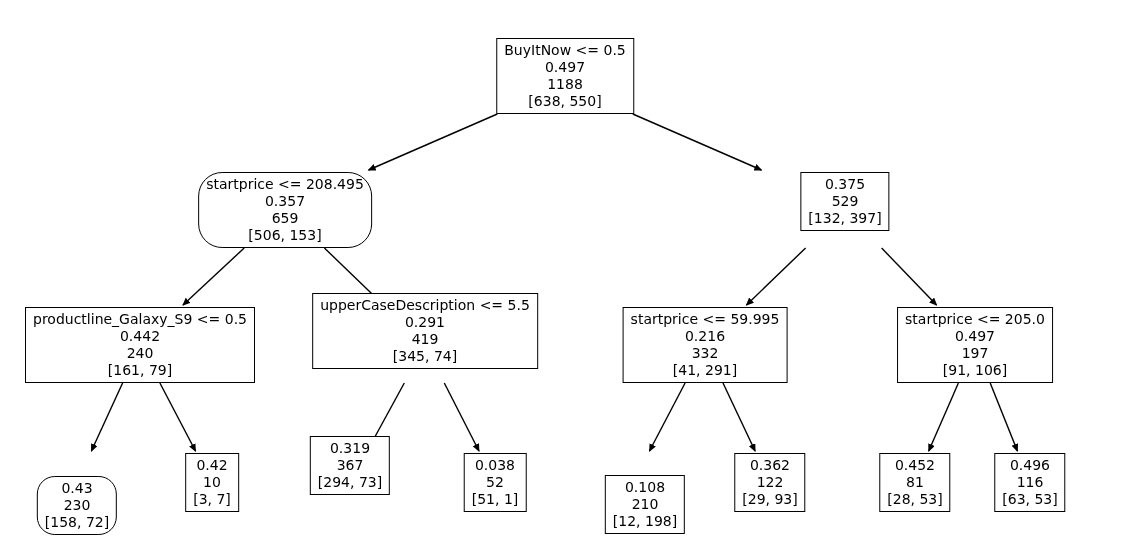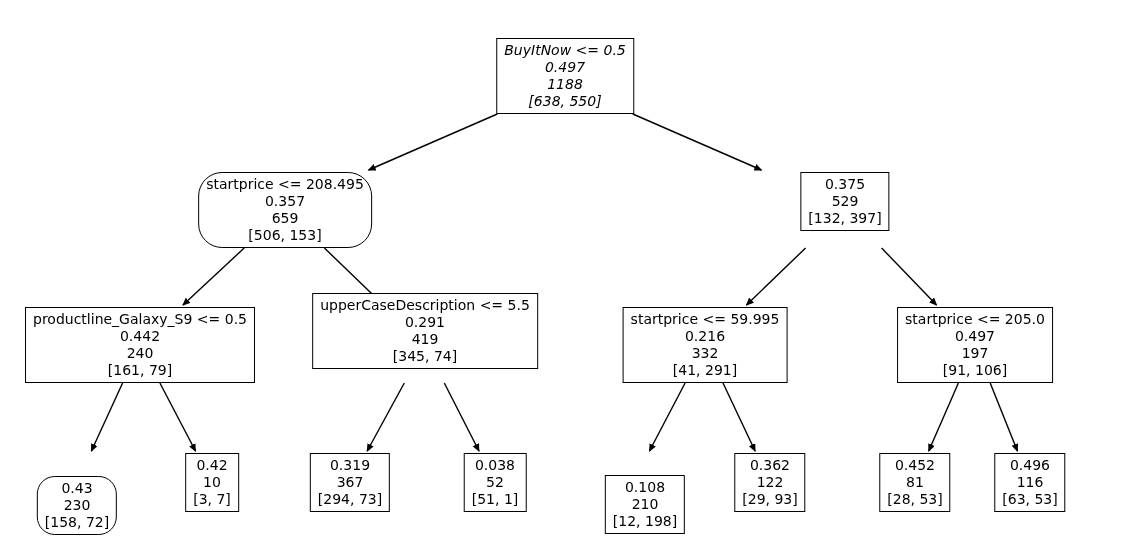--- a/index.html
+++ b/index.html
@@ -58,21 +58,21 @@
         <line x1="159.9" y1="383.0" x2="195.5" y2="451.0" stroke="#000000" stroke-width="1.4" marker-end="url(#arrowhead)"></line>
         <line x1="404.3" y1="383.0" x2="367.2" y2="451.0" stroke="#000000" stroke-width="1.4" marker-end="url(#arrowhead)"></line>
         <line x1="444.3" y1="383.0" x2="479.0" y2="451.0" stroke="#000000" stroke-width="1.4" marker-end="url(#arrowhead)"></line>
         <line x1="685.1" y1="383.0" x2="649.5" y2="451.0" stroke="#000000" stroke-width="1.4" marker-end="url(#arrowhead)"></line>
         <line x1="723.0" y1="383.0" x2="755.1" y2="451.0" stroke="#000000" stroke-width="1.4" marker-end="url(#arrowhead)"></line>
         <line x1="958.4" y1="383.0" x2="928.7" y2="451.0" stroke="#000000" stroke-width="1.4" marker-end="url(#arrowhead)"></line>
         <line x1="990.2" y1="383.0" x2="1017.4" y2="451.0" stroke="#000000" stroke-width="1.4" marker-end="url(#arrowhead)"></line>
       </g>
   </svg>
 
-  <div class="node" style="left:565px; top:38px;font-style:italic;">
+  <div class="node" style="left:565px; top:38px;">
     <div>BuyItNow &lt;= 0.5</div>
     <div>0.497</div>
     <div>1188</div>
     <div>[638, 550]</div>
   </div>
 
   <div class="node" style="left:285px; top:172px;border-radius:24px;">
     <div>startprice &lt;= 208.495</div>
     <div>0.357</div>
     <div>659</div>
@@ -112,21 +112,21 @@
   <div class="node" style="left:77px; top:476px;border-radius:18px;">
     <div>0.43</div>
     <div>230</div>
     <div>[158, 72]</div>
   </div>
   <div class="node" style="left:212px; top:453px;">
     <div>0.42</div>
     <div>10</div>
     <div>[3, 7]</div>
   </div>
-  <div class="node" style="left:350px; top:453px;">
+  <div class="node" style="left:350px; top:436px;">
     <div>0.319</div>
     <div>367</div>
     <div>[294, 73]</div>
   </div>
   <div class="node" style="left:495px; top:453px;">
     <div>0.038</div>
     <div>52</div>
     <div>[51, 1]</div>
   </div>
   <div class="node" style="left:633px; top:475px;margin-left:12px;">

